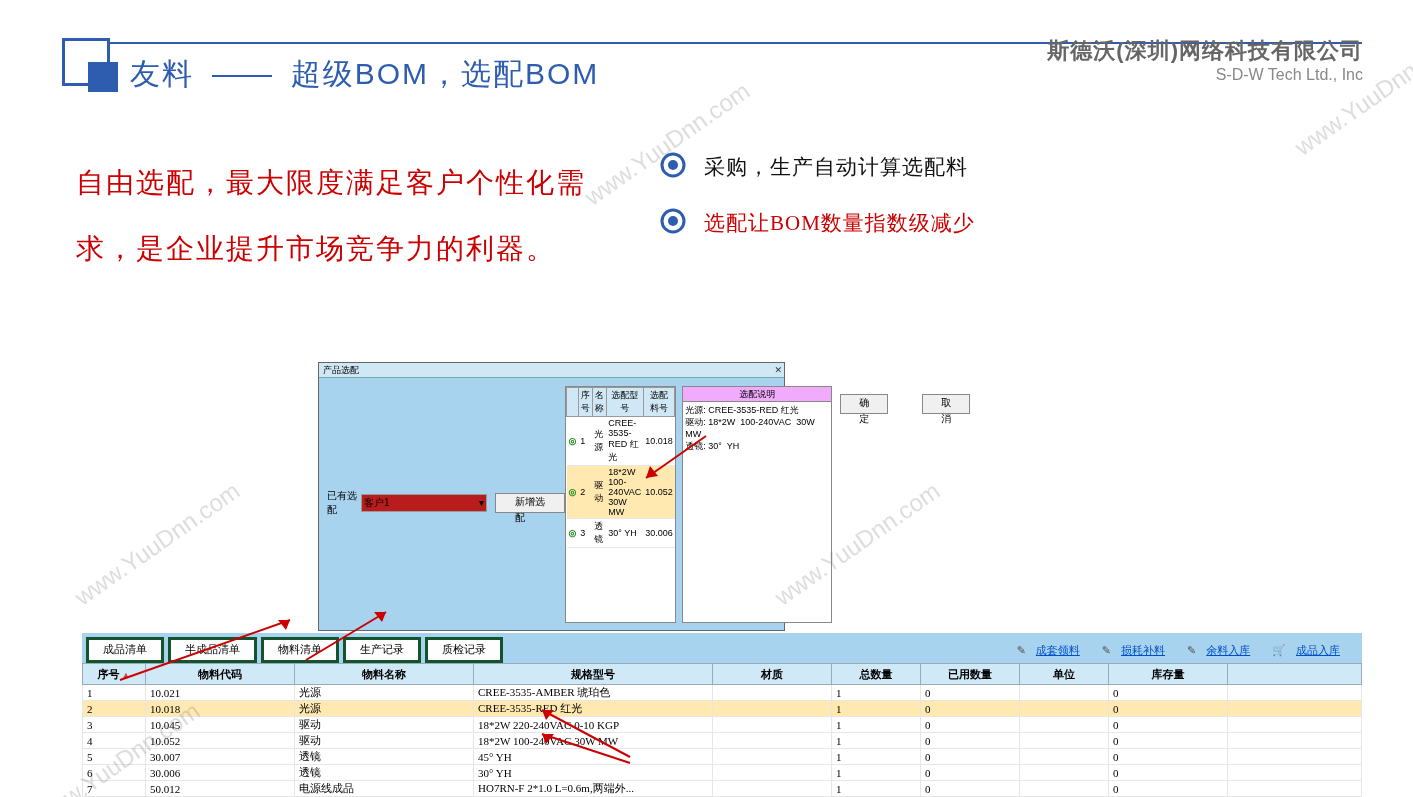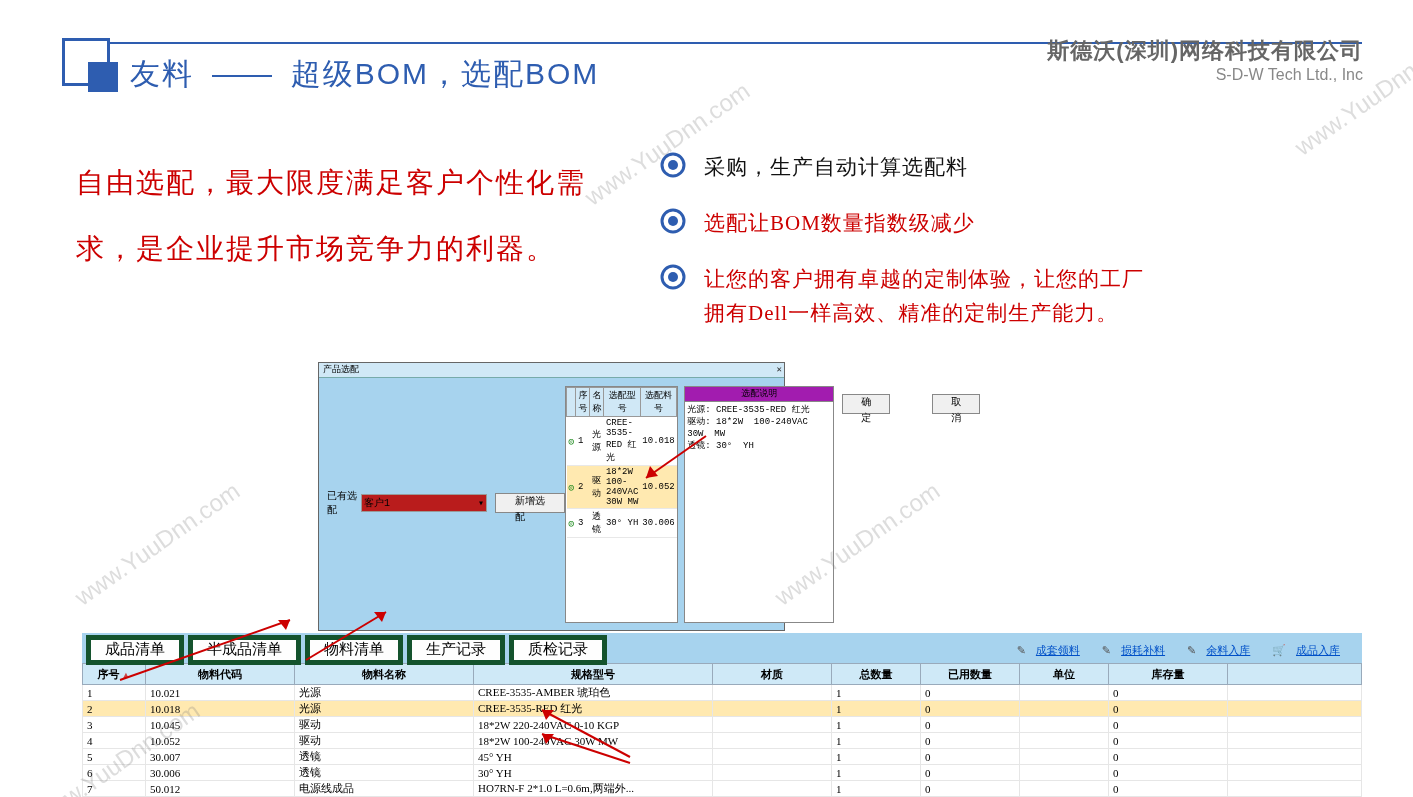--- a/index.html
+++ b/index.html
@@ -9,42 +9,42 @@
   .page-title{position:absolute;left:130px;top:54px;font-size:30px;color:#2e5db0;letter-spacing:2px}
   .pt-dash{display:inline-block;width:60px;border-top:2px solid #2e5db0;vertical-align:middle;margin:0 8px}
   .company-cn{position:absolute;right:50px;top:36px;font-size:22px;color:#666;font-weight:bold;letter-spacing:1px}
   .company-en{position:absolute;right:50px;top:66px;font-size:16px;color:#888}
   .big-red{position:absolute;left:76px;top:150px;width:560px;font-family:Liberation Serif, serif;color:#c00;font-size:28px;line-height:66px;letter-spacing:2px}
   .bullets{position:absolute;left:660px;top:150px;width:500px}
   .brow{display:flex;align-items:flex-start;margin-bottom:22px}
   .bicon{margin-right:18px;margin-top:2px;flex:0 0 auto}
   .btxt{font-family:"SimSun",serif;font-size:21px;line-height:34px;letter-spacing:1px}
   .red{color:#c00}.black{color:#111}
-  .dlg{position:absolute;left:318px;top:362px;width:465px;height:267px;background:#a7d3ee;border:1px solid #666;font-size:10px;font-family:Liberation Mono, monospace}
+  .dlg{position:absolute;left:318px;top:362px;width:465px;height:267px;background:#a7d3ee;border:1px solid #666;font-size:10px;font-family:Liberation Sans, sans-serif}
   .dlg-title{height:14px;background:#d0e8f6;border-bottom:1px solid #7aa;font-size:9px;padding:0 4px;line-height:14px;position:relative}
   .dlg-close{position:absolute;right:2px;top:0;font-size:9px;color:#333}
   .dlg-body{padding:8px;height:calc(100% - 14px);box-sizing:border-box;display:flex;}
   .dlg-top{display:flex;align-items:center;margin-bottom:4px}
   .dlg-lbl{font-size:10px;margin-right:4px}
   .dlg-sel{border:1px solid #999;background:#b91c1c;height:16px;width:160px;font-size:10px;padding:0 2px;display:flex;align-items:center;justify-content:space-between}
   .dlg-btn{border:1px solid #888;background:#f0f0f0;height:18px;padding:0 19px;font-size:10px;margin-left:8px;line-height:16px}
   .dlg-mid{flex:1;display:flex;gap:6px;min-height:0}
   .dlg-left{flex:1;background:#fff;border:1px solid #888;overflow:hidden}
   .dlg-right{width:150px;display:flex;flex-direction:column}
-  .dlg-right-hdr{background:#a21caf;border:1px solid #888;border-bottom:none;font-size:9px;text-align:center;height:14px;line-height:14px}
+  .dlg-right-hdr{background:#f0abfc;border:1px solid #888;border-bottom:none;font-size:9px;text-align:center;height:14px;line-height:14px}
   .dlg-right-box{flex:1;background:#fff;border:1px solid #888;font-size:9px;padding:2px;white-space:pre-wrap;line-height:12px}
   .dlg-tbl{width:100%;border-collapse:collapse;font-size:9px}
   .dlg-tbl th{background:#d0e8f6;border:1px solid #999;padding:1px 2px;font-weight:normal}
   .dlg-tbl td{border-bottom:1px solid #e8e8e8;padding:1px 2px;height:12px}
   .dlg-tbl tr.hl td{background:#ffe9b0}
   .grn{color:#1a881a;font-weight:bold}
-  .dlg-bot{display:flex;justify-content:center;gap:34px;margin-top:8px}
+  .dlg-bot{display:flex;justify-content:center;gap:26px;margin-top:8px}
   .main-area{position:absolute;left:82px;top:633px;width:1280px;background:#a7d3ee;font-size:11px;font-family:"SimSun"}
   .tabs-row{height:26px;display:flex;align-items:center;padding:4px 4px 0;gap:4px}
-  .tab{background:#fefefe;border:5px solid #14532d;height:20px;padding:0 14px;font-size:15px;line-height:18px}
+  .tab{background:#fefefe;border:3px solid #14532d;height:20px;padding:0 14px;font-size:11px;line-height:18px}
   .spacer{flex:1}
   .act-link{color:#0050c8;text-decoration:underline;font-size:11px;margin:0 18px 0 6px;cursor:pointer}
   .act-ico{color:#555;font-size:11px}
   .mtbl{width:100%;border-collapse:collapse;font-size:11px;background:#fff}
   .mtbl th{background:#cfe9f7;border:1px solid #9ab;padding:2px 4px;font-weight:bold;height:16px}
   .mtbl td{border:1px solid #e6e6e6;padding:0 4px;height:14px;white-space:nowrap;overflow:hidden}
   .mtbl tr.hl td{background:#ffe9b0}
   .sort-ico{color:#c44;font-size:9px;margin-left:2px}
   .wm{position:absolute;color:rgba(120,120,120,.25);font-size:24px;transform:rotate(-35deg);pointer-events:none;font-family:Arial}
   .arrow{position:absolute;pointer-events:none}
@@ -72,27 +72,20 @@
         <circle cx="13" cy="13" r="5" fill="#2e5db0"></circle>
       </svg>
     <div class="btxt black">采购，生产自动计算选配料</div>
   </div>
   <div class="brow">
     <svg class="bicon" width="26" height="26">
         <circle cx="13" cy="13" r="11" fill="none" stroke="#2e5db0" stroke-width="3"></circle>
         <circle cx="13" cy="13" r="5" fill="#2e5db0"></circle>
       </svg>
     <div class="btxt red">选配让BOM数量指数级减少</div>
-  </div>
-  <div class="brow">
-    <svg class="bicon" width="26" height="26">
-        <circle cx="13" cy="13" r="11" fill="none" stroke="#2e5db0" stroke-width="3"></circle>
-        <circle cx="13" cy="13" r="5" fill="#2e5db0"></circle>
-      </svg>
-    <div class="btxt red">让您的客户拥有卓越的定制体验，让您的工厂拥有Dell一样高效、精准的定制生产能力。</div>
   </div>
 </div>
 
 <div class="dlg">
   <div class="dlg-title">
     <span>产品选配</span>
     <span class="dlg-close">✕</span>
   </div>
   <div class="dlg-body">
     <div class="dlg-top">

